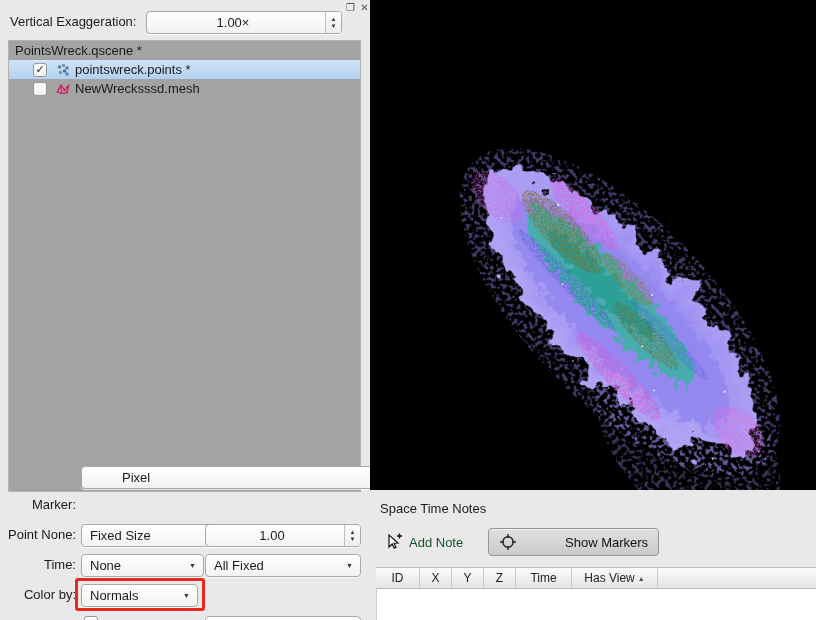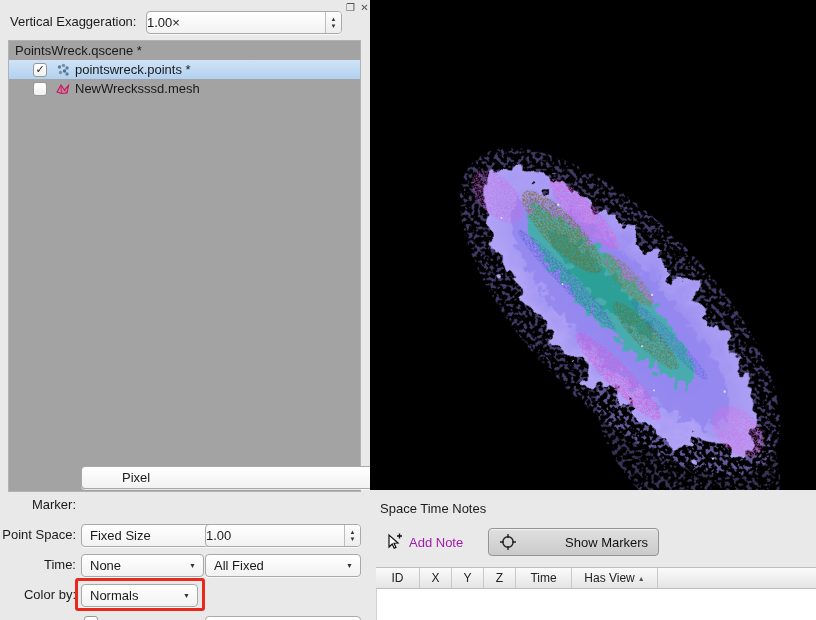--- a/index.html
+++ b/index.html
@@ -10,42 +10,42 @@
   .left-panel{position:absolute;left:0;top:0;width:370px;height:620px;background:#e9e9e9;}
   .lbl{position:absolute;height:22px;line-height:22px;white-space:nowrap;}
   .lbl.right{text-align:right;}
 
   .dock-btn{position:absolute;top:1px;width:13px;height:13px;font-size:10px;line-height:13px;text-align:center;color:#555;cursor:default;}
 
   .combo,.spin{position:absolute;box-sizing:border-box;height:23px;background:linear-gradient(#ffffff,#f2f2f2);
     border:1px solid #a9a9a9;border-radius:4px;display:flex;align-items:center;box-shadow:0 1px 0 rgba(255,255,255,.7);}
   .combo .ctext{flex:1;padding:0 4px 0 8px;overflow:hidden;white-space:nowrap;}
   .combo .carrow{font-size:7px;color:#333;padding-right:7px;}
-  .spin .stext{flex:1;text-align:left;padding-right:6px;}
+  .spin .stext{flex:1;text-align:center;padding-right:6px;}
   .spin .steppers{width:15px;height:100%;border-left:1px solid #bdbdbd;display:flex;flex-direction:column;
     align-items:center;justify-content:center;background:linear-gradient(#fdfdfd,#ededed);border-radius:0 3px 3px 0;}
   .spin .steppers span{font-size:6px;line-height:7px;color:#333;}
 
   .tree{position:absolute;left:8px;top:40px;width:353px;height:452px;background:#a3a3a3;border:1px solid #b2b2b2;box-sizing:border-box;overflow:hidden;}
   .trow{height:19px;display:flex;align-items:center;padding-left:6px;}
   .trow.child{padding-left:24px;}
   .trow.selected{background:linear-gradient(#cfe3f7,#b2d1f0);}
   .cb{width:14px;height:14px;box-sizing:border-box;border:1px solid #979797;border-radius:3px;
     background:linear-gradient(#ffffff,#f0f0f0);display:flex;align-items:center;justify-content:center;
     font-size:11px;font-weight:bold;color:#222;flex:0 0 auto;}
   .titem-icon{width:16px;height:16px;margin:0 4px 0 8px;flex:0 0 auto;}
   .tlabel{white-space:nowrap;}
 
   .annotation{position:absolute;left:75px;top:578px;width:130px;height:33px;border:3px solid #e8281c;border-radius:3px;box-sizing:border-box;pointer-events:none;}
 
   
   .viewport{position:absolute;left:370px;top:0;width:446px;height:490px;background:#000;}
   .notes{position:absolute;left:370px;top:490px;width:446px;height:130px;background:#e9e9e9;}
   .notes-title{position:absolute;left:10px;top:11px;}
-  .btn-flat{position:absolute;display:flex;align-items:center;gap:5px;height:28px;padding:0 6px;background:transparent;border:none;font-size:13px;color:#a21caf;}
+  .btn-flat{position:absolute;display:flex;align-items:center;gap:5px;height:28px;padding:0 6px;background:transparent;border:none;font-size:13px;color:#14532d;}
   .btn-raised{position:absolute;display:flex;align-items:center;gap:6px;height:28px;padding:0 10px;
     background:linear-gradient(#e0e0e0,#cacaca);border:1px solid #949494;border-radius:4px;
     box-shadow:inset 0 1px 1px rgba(255,255,255,.6);font-size:13px;color:#111;box-sizing:border-box;}
 
   .ntable{position:absolute;left:6px;top:77px;width:440px;height:53px;}
   .thead{display:flex;height:22px;box-sizing:border-box;border-top:1px solid #bdbdbd;border-bottom:1px solid #bdbdbd;
     background:linear-gradient(#fbfbfb,#e4e4e4);font-size:12px;color:#222;}
   .th-cell{display:flex;align-items:center;justify-content:center;gap:3px;border-right:1px solid #c9c9c9;box-sizing:border-box;height:100%;}
   .th-cell .sort{font-size:7px;color:#555;}
   .tbody{background:#fff;height:31px;border-left:1px solid #d0d0d0;}
@@ -101,21 +101,21 @@
         <span class="tlabel">NewWrecksssd.mesh</span>
       </div>
     </div>
 
     <div class="lbl right" style="left:0;top:494px;width:76px;">Marker:</div>
     <div class="combo" style="left:81px;top:466px;width:312px;padding-left:32px;">
       <span class="ctext">Pixel</span>
       <span class="carrow">▼</span>
     </div>
 
-    <div class="lbl right" style="left:0;top:524px;width:76px;">Point Space:</div>
+    <div class="lbl right" style="left:0;top:524px;width:76px;">Point None:</div>
     <div class="combo" style="left:81px;top:524px;width:141px;">
       <span class="ctext">Fixed Size</span>
       <span class="carrow">▼</span>
     </div>
     <div class="spin" style="left:205px;top:524px;width:156px;">
       <span class="stext">1.00</span>
       <span class="steppers">
         <span>▲</span>
         <span>▼</span>
       </span>

